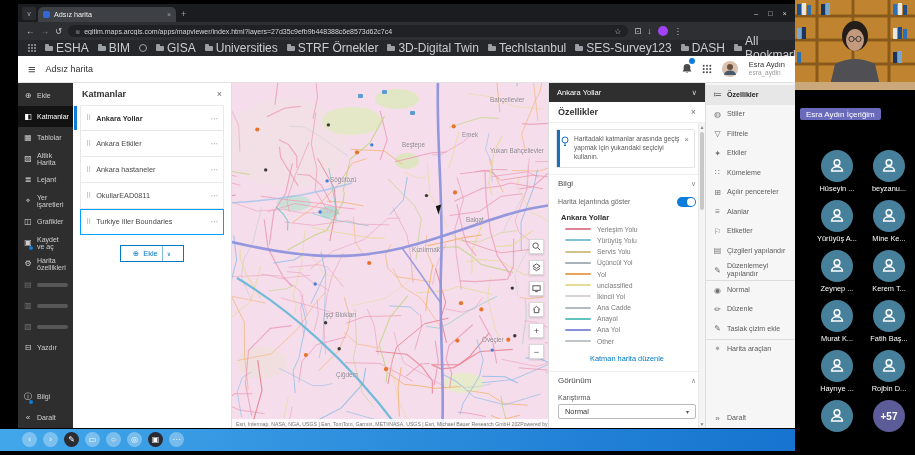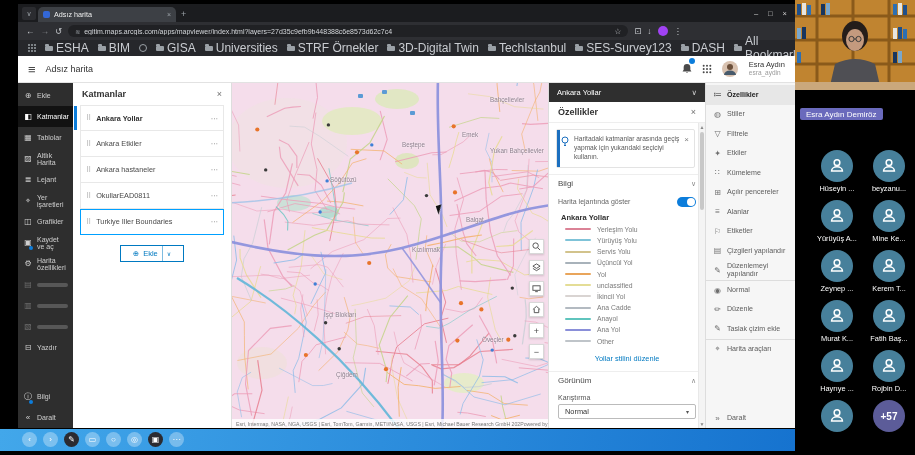--- a/index.html
+++ b/index.html
@@ -677,21 +677,21 @@
           </div>
           <div class="legrow">
             <span class="line" style="background: rgb(138, 143, 217);"></span>
             <span class="lab">Ana Yol</span>
           </div>
           <div class="legrow">
             <span class="line" style="background: rgb(191, 196, 201);"></span>
             <span class="lab">Other</span>
           </div>
         </div>
-      <div id="stylelink">Yollar stilini düzenle</div>
+      <div id="stylelink">Katman harita düzenle</div>
       <div class="secrow">
           <span>Görünüm</span>
           <span class="ch">∧</span>
         </div>
       <div id="blendwrap"><span>Karıştırma</span>
         <div id="blendsel">
             <span>Normal</span>
             <span class="ar">▾</span>
           </div>
       </div>
@@ -799,21 +799,21 @@
       <ellipse cx="60" cy="40" rx="9" ry="11" fill="#c49a7e"></ellipse>
       <g stroke="#3a3a3a" stroke-width="1" fill="none">
           <circle cx="56.5" cy="39" r="2.6"></circle>
           <circle cx="63.5" cy="39" r="2.6"></circle>
           <path d="M59.1 39 h1.8"></path>
         </g>
       <path d="M34 90 L40 64 Q60 54 80 64 L86 90 Z" fill="#4f4f54"></path>
     </g>
     <rect x="0" y="82" width="120" height="8" fill="#caa87c"></rect>
   </svg>
-  <span id="namelabel" class="abs">Esra Aydın Demiröz</span>
+  <span id="namelabel" class="abs">Esra Aydın İçeriğim</span>
   <div id="participants">
       <div class="pt-av" style="left: 26px; top: 150px;">
         <svg width="20" height="20" viewBox="0 0 24 24">
           <circle cx="12" cy="8" r="3.4" fill="none" stroke="#fff" stroke-width="1.8"></circle>
           <path d="M5.5 18 a6.5 5 0 0 1 13 0 z" fill="none" stroke="#fff" stroke-width="1.8"></path>
         </svg>
       </div>
       <div class="pt-name" style="left: 14px; top: 184px;">Hüseyin ...</div>
       <div class="pt-av" style="left: 78px; top: 150px;">
         <svg width="20" height="20" viewBox="0 0 24 24">

